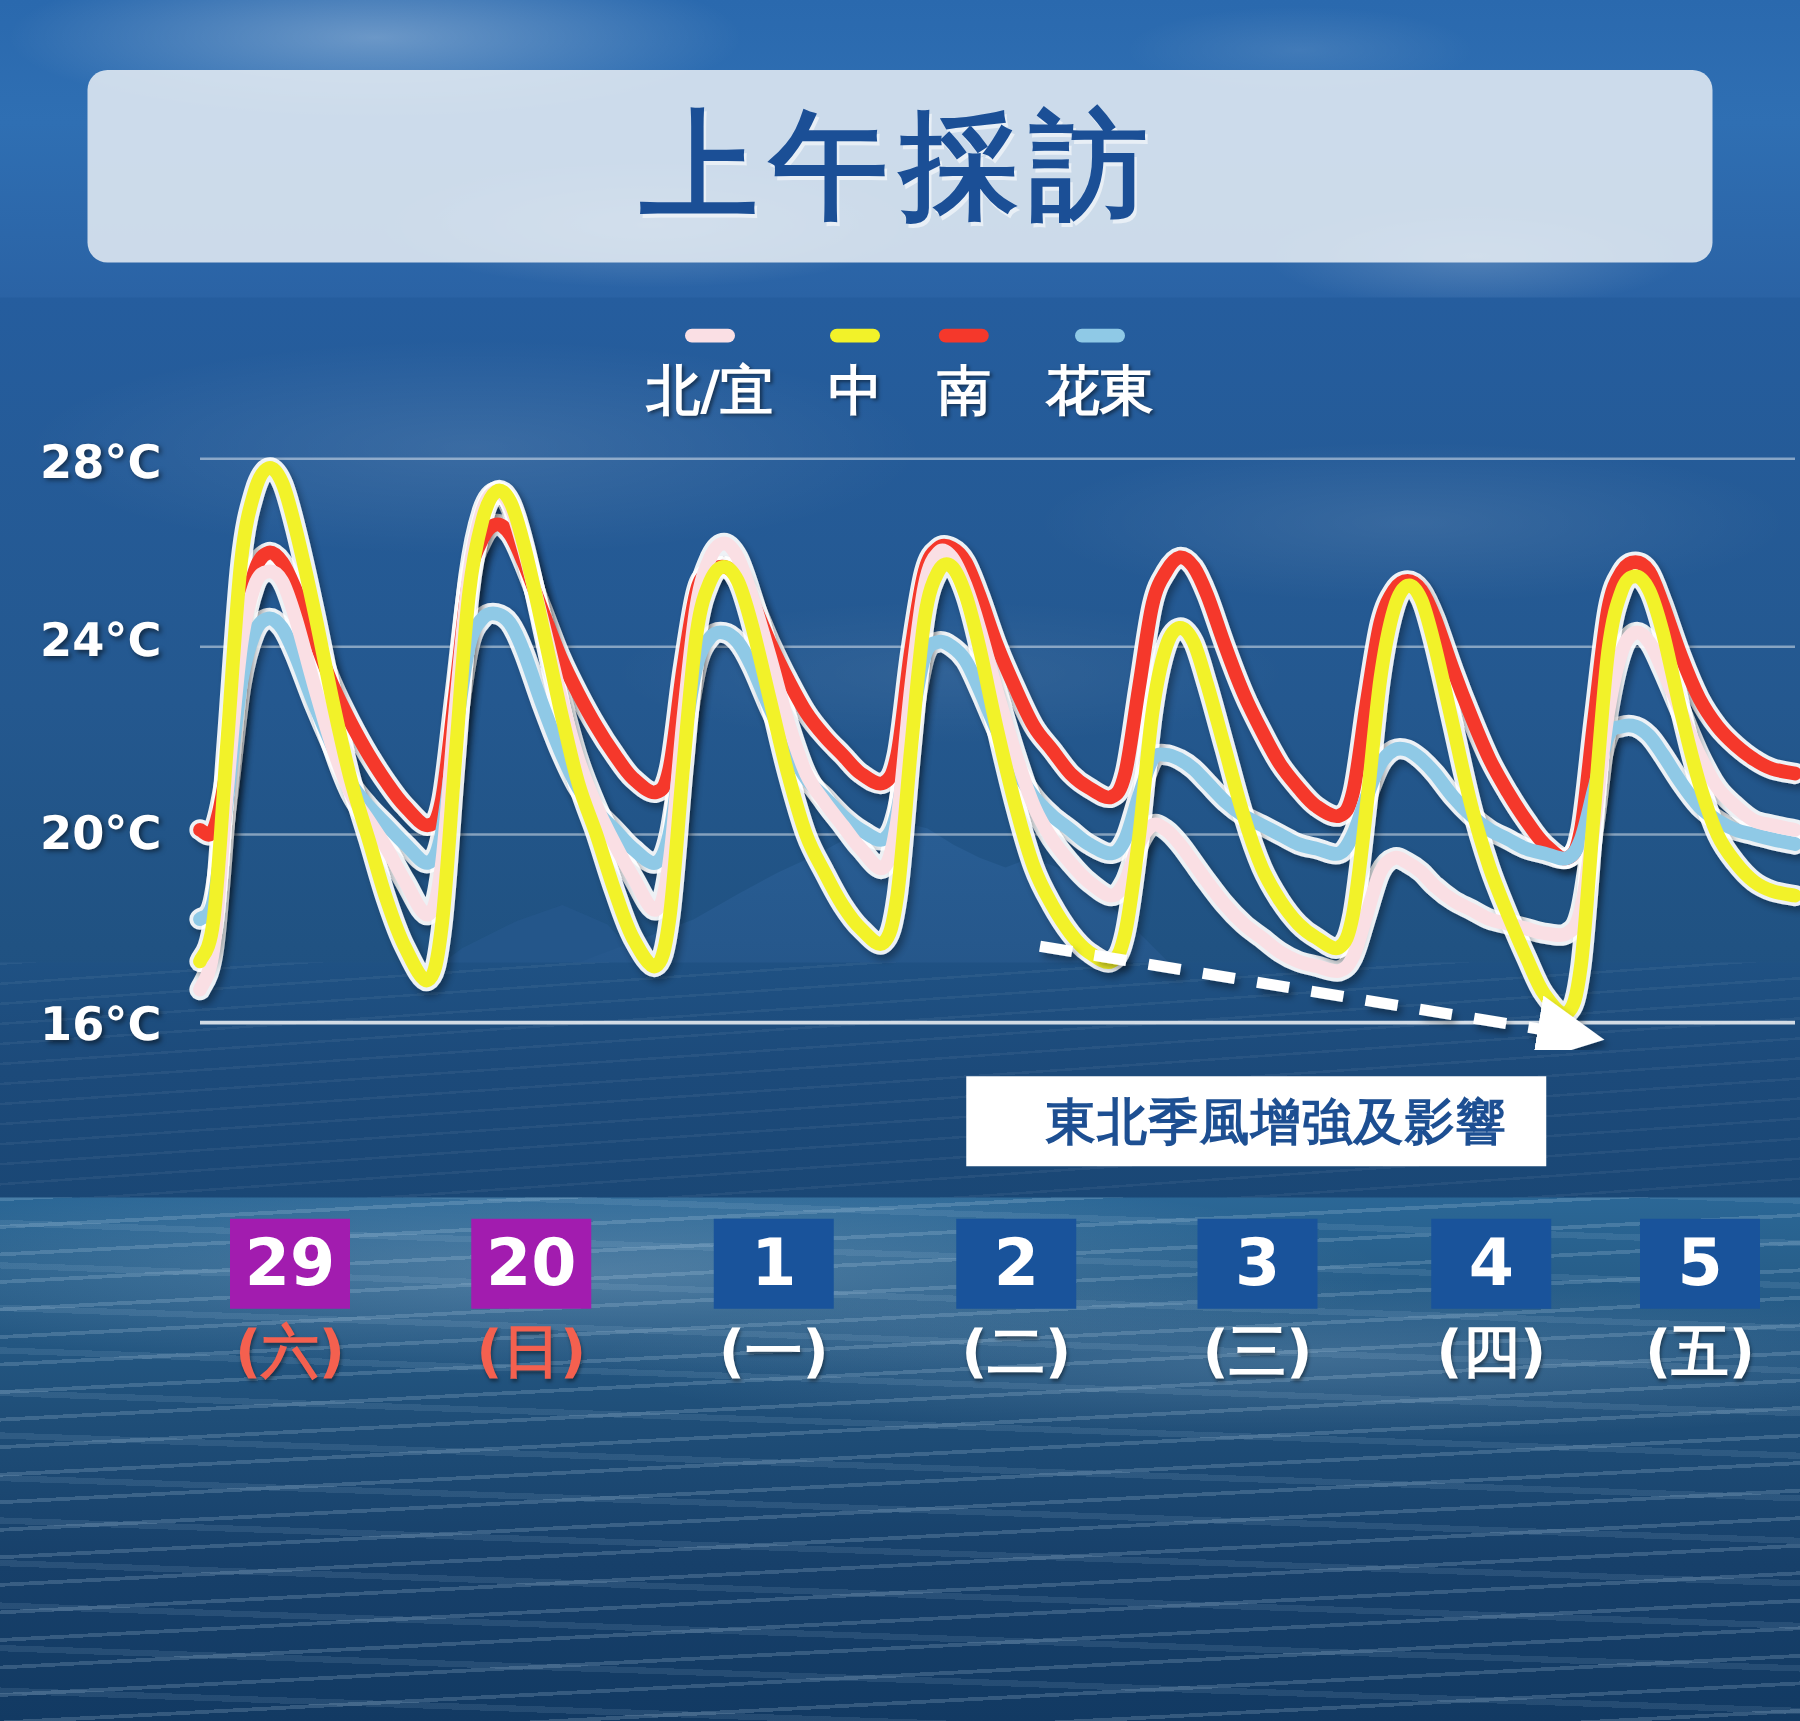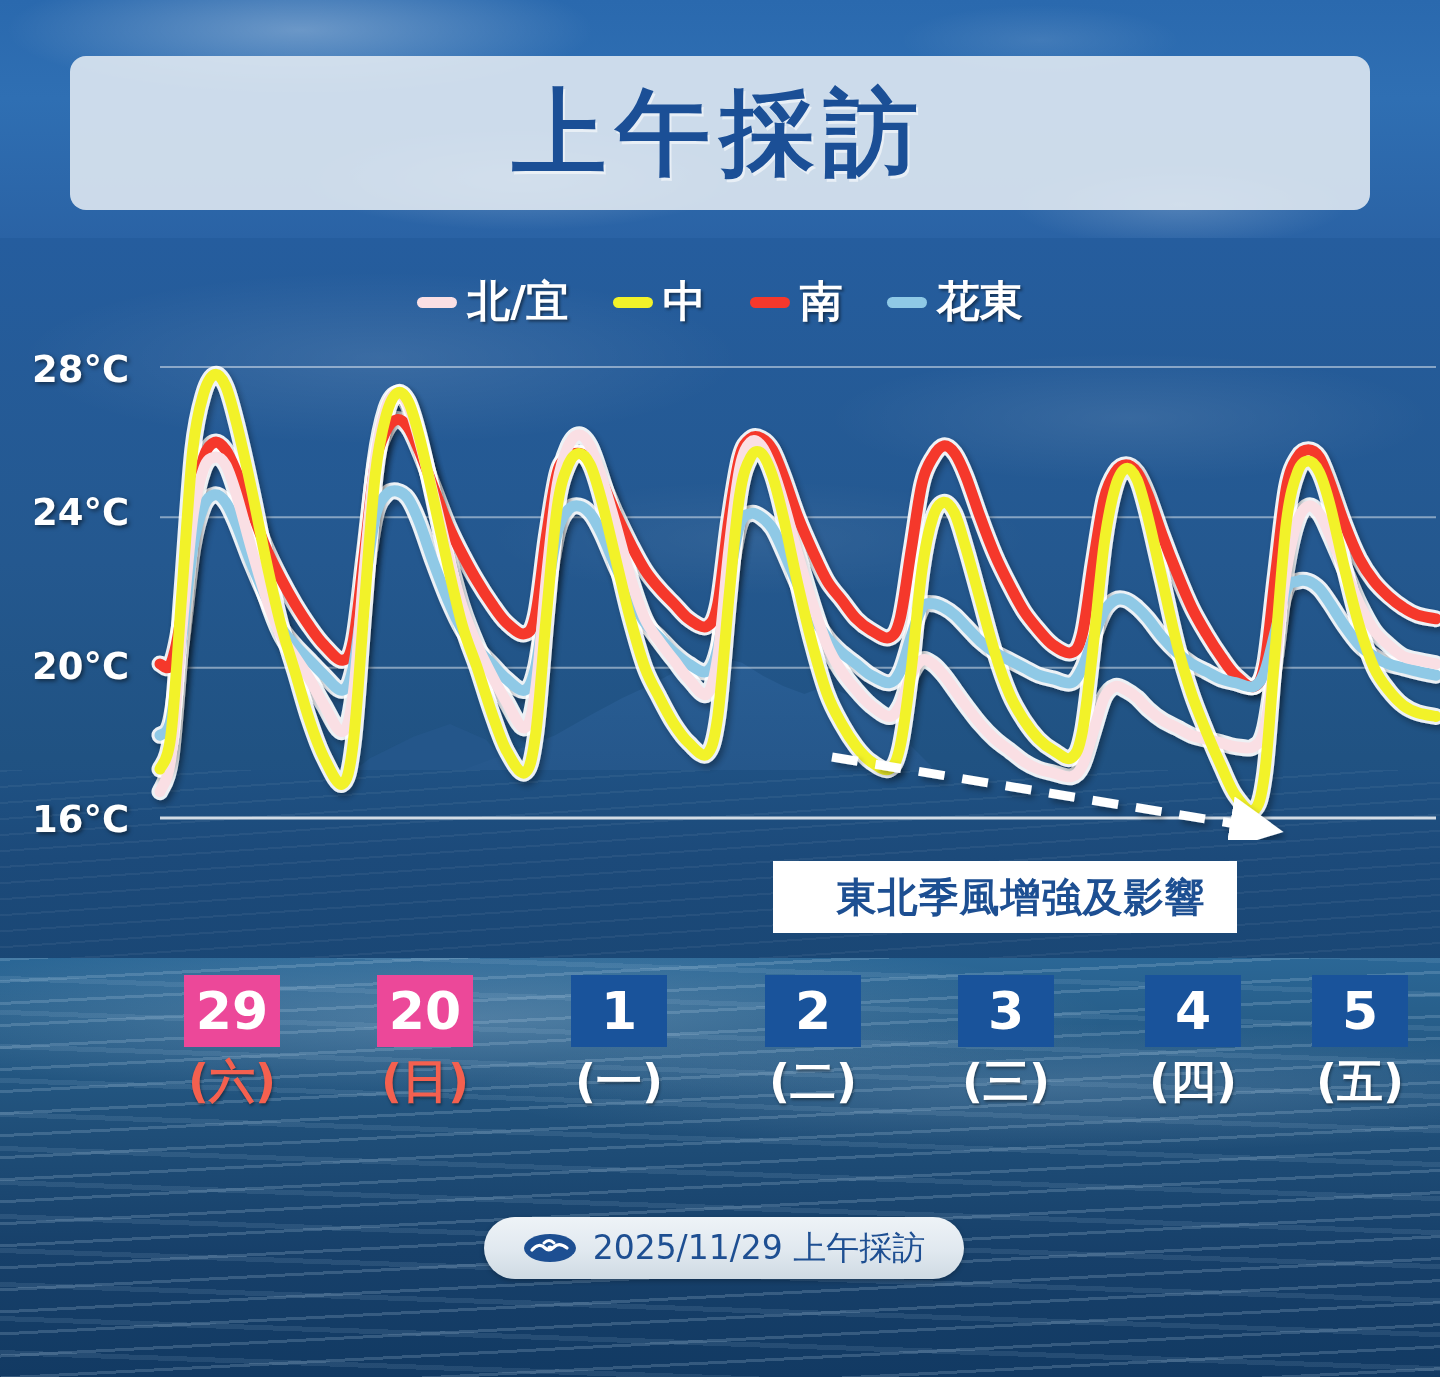--- a/index.html
+++ b/index.html
@@ -73,21 +73,21 @@
     font-size:94px;font-weight:bold;color:#1b4f96;letter-spacing:10px;
     font-family:"DejaVu Sans","Liberation Sans",sans-serif;
     text-shadow:2px 3px 0 rgba(255,255,255,.55);
   }
 
   
   .legend{
     position:absolute;left:0;top:272px;width:1440px;height:60px;
     display:flex;align-items:center;justify-content:center;gap:44px;
   }
-  .legend-item{display:flex;align-items:center;gap:10px;}
+  .legend-item{display:flex;align-items:center;gap:10px;flex-direction:column;}
   .legend-swatch{width:40px;height:11px;border-radius:6px;display:block;}
   .legend-label{
     font-size:43px;font-weight:bold;color:#ffffff;
     font-family:"DejaVu Sans","Liberation Sans",sans-serif;
     text-shadow:2px 2px 3px rgba(0,0,0,.45);
   }
 
   
   #chart-area{position:absolute;left:0;top:0;width:1440px;height:1377px;}
   .ylabel{
@@ -112,21 +112,21 @@
     position:absolute;left:0;top:975px;width:1440px;height:140px;
   }
   .day{
     position:absolute;width:160px;text-align:center;
   }
   .day-chip{
     display:inline-block;width:96px;height:72px;line-height:72px;
     font-size:52px;font-weight:bold;color:#ffffff;
     font-family:"DejaVu Sans","Liberation Sans",sans-serif;
   }
-  .chip-weekend{background:#ec4899;}
+  .chip-weekend{background:#a21caf;}
   .chip-weekday{background:#19539b;}
   .day-dow{
     display:block;margin-top:4px;font-size:46px;font-weight:bold;
     font-family:"DejaVu Sans","Liberation Sans",sans-serif;
     text-shadow:1px 2px 3px rgba(0,0,0,.4);
   }
   .dow-weekend{color:#f4604f;}
   .dow-weekday{color:#ffffff;}
 
   
@@ -241,23 +241,14 @@
     <div class="day" style="left:1113px;">
       <span class="day-chip chip-weekday">4</span>
       <span class="day-dow dow-weekday">(四)</span>
     </div>
     <div class="day" style="left:1280px;">
       <span class="day-chip chip-weekday">5</span>
       <span class="day-dow dow-weekday">(五)</span>
     </div>
   </div>
 
-  <div class="footer-pill">
-    <svg class="footer-logo" viewBox="0 0 54 34">
-      <ellipse cx="27" cy="17" rx="26" ry="14" fill="#1d4f92"></ellipse>
-      <path d="M9 19 q7 -8 13 -2 q4 4 9 -1 q5 -5 13 1" stroke="#ffffff" stroke-width="3.2" fill="none" stroke-linecap="round"></path>
-      <path d="M21 12 q5 -5 10 0" stroke="#ffffff" stroke-width="3" fill="none" stroke-linecap="round"></path>
-      <circle cx="27" cy="17" r="2.6" fill="#ffffff"></circle>
-    </svg>
-    <span class="footer-text">2025/11/29 上午採訪</span>
-  </div>
 
 </div>
 
 </body></html>

